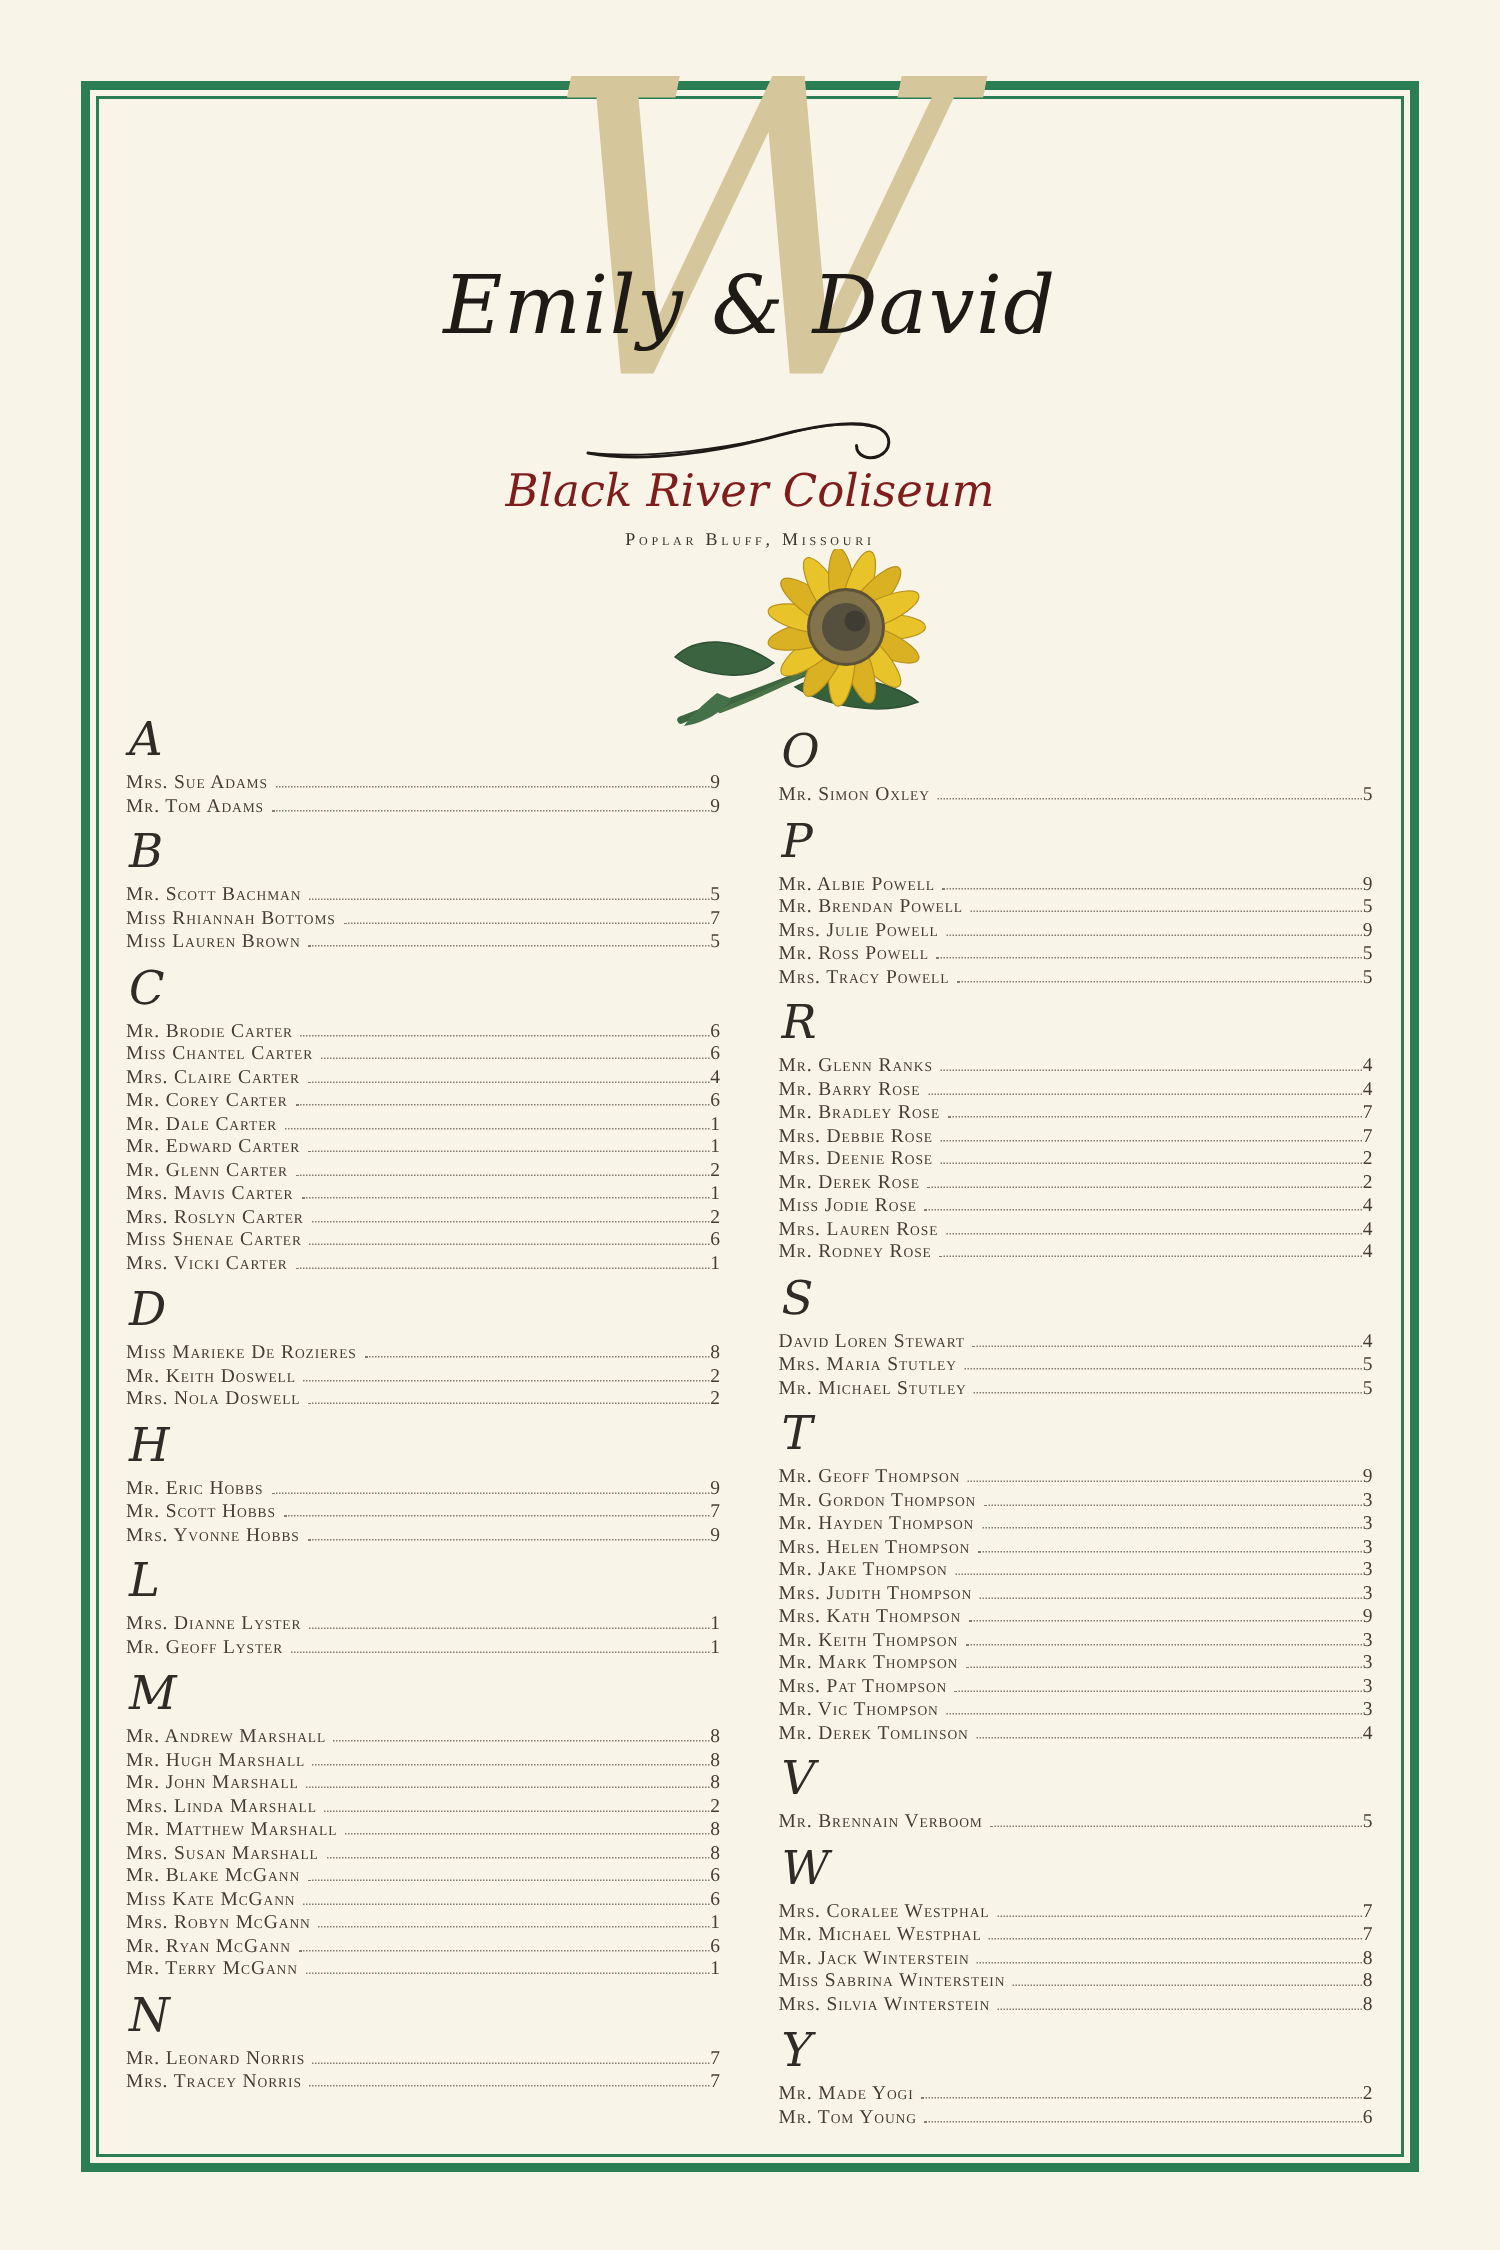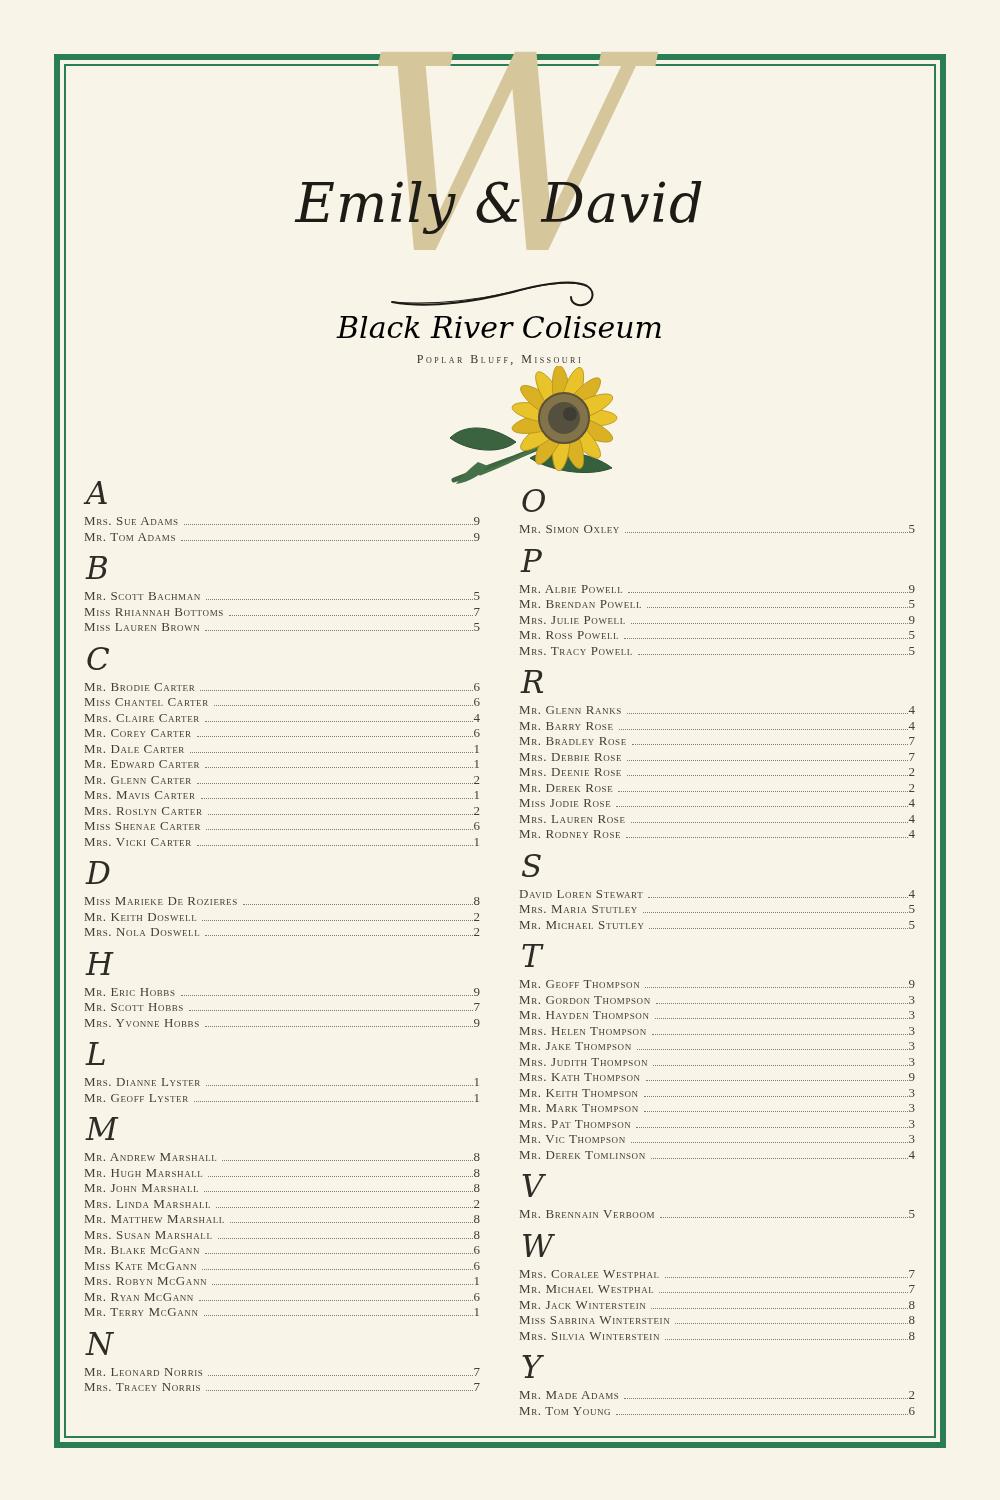--- a/index.html
+++ b/index.html
@@ -22,21 +22,21 @@
   .hdr{position:absolute; left:0; width:100%; text-align:center; z-index:2;}
   .celebration{top:140px; font-size:15px; letter-spacing:4.5px; color:#39342d;}
   .couple{
     top:172px; font-family:"DejaVu Serif", serif; font-style:italic;
     font-size:54px; color:#1e1b17; letter-spacing:1px;
   }
   .date-line{top:250px; font-size:15px; letter-spacing:3.5px; color:#39342d;}
   .flourish-wrap{top:278px;}
   .venue{
     top:310px; font-family:"DejaVu Serif", serif; font-style:italic;
-    font-size:30px; color:#000000;
+    font-size:30px; color:#7f1d1d;
   }
   .location{top:352px; font-size:12px; font-variant:small-caps;
     letter-spacing:2.5px; color:#39342d;}
   .sunflower-wrap{position:absolute; top:366px; left:420px; z-index:2;}
 
   
   .col{position:absolute; width:396px; z-index:2;}
   .col-left{left:84px; top:478px;}
   .col-right{left:519px; top:486px;}
   .letter{
@@ -519,21 +519,21 @@
         </div>
         <div class="row">
           <span class="gname">Mrs. Silvia Winterstein</span>
           <span class="leader"></span>
           <span class="gtable">8</span>
         </div>
       </div>
       <div class="section">
         <div class="letter">Y</div>
         <div class="row">
-          <span class="gname">Mr. Made Adams</span>
+          <span class="gname">Mr. Made Yogi</span>
           <span class="leader"></span>
           <span class="gtable">2</span>
         </div>
         <div class="row">
           <span class="gname">Mr. Tom Young</span>
           <span class="leader"></span>
           <span class="gtable">6</span>
         </div>
       </div>
     </div>

